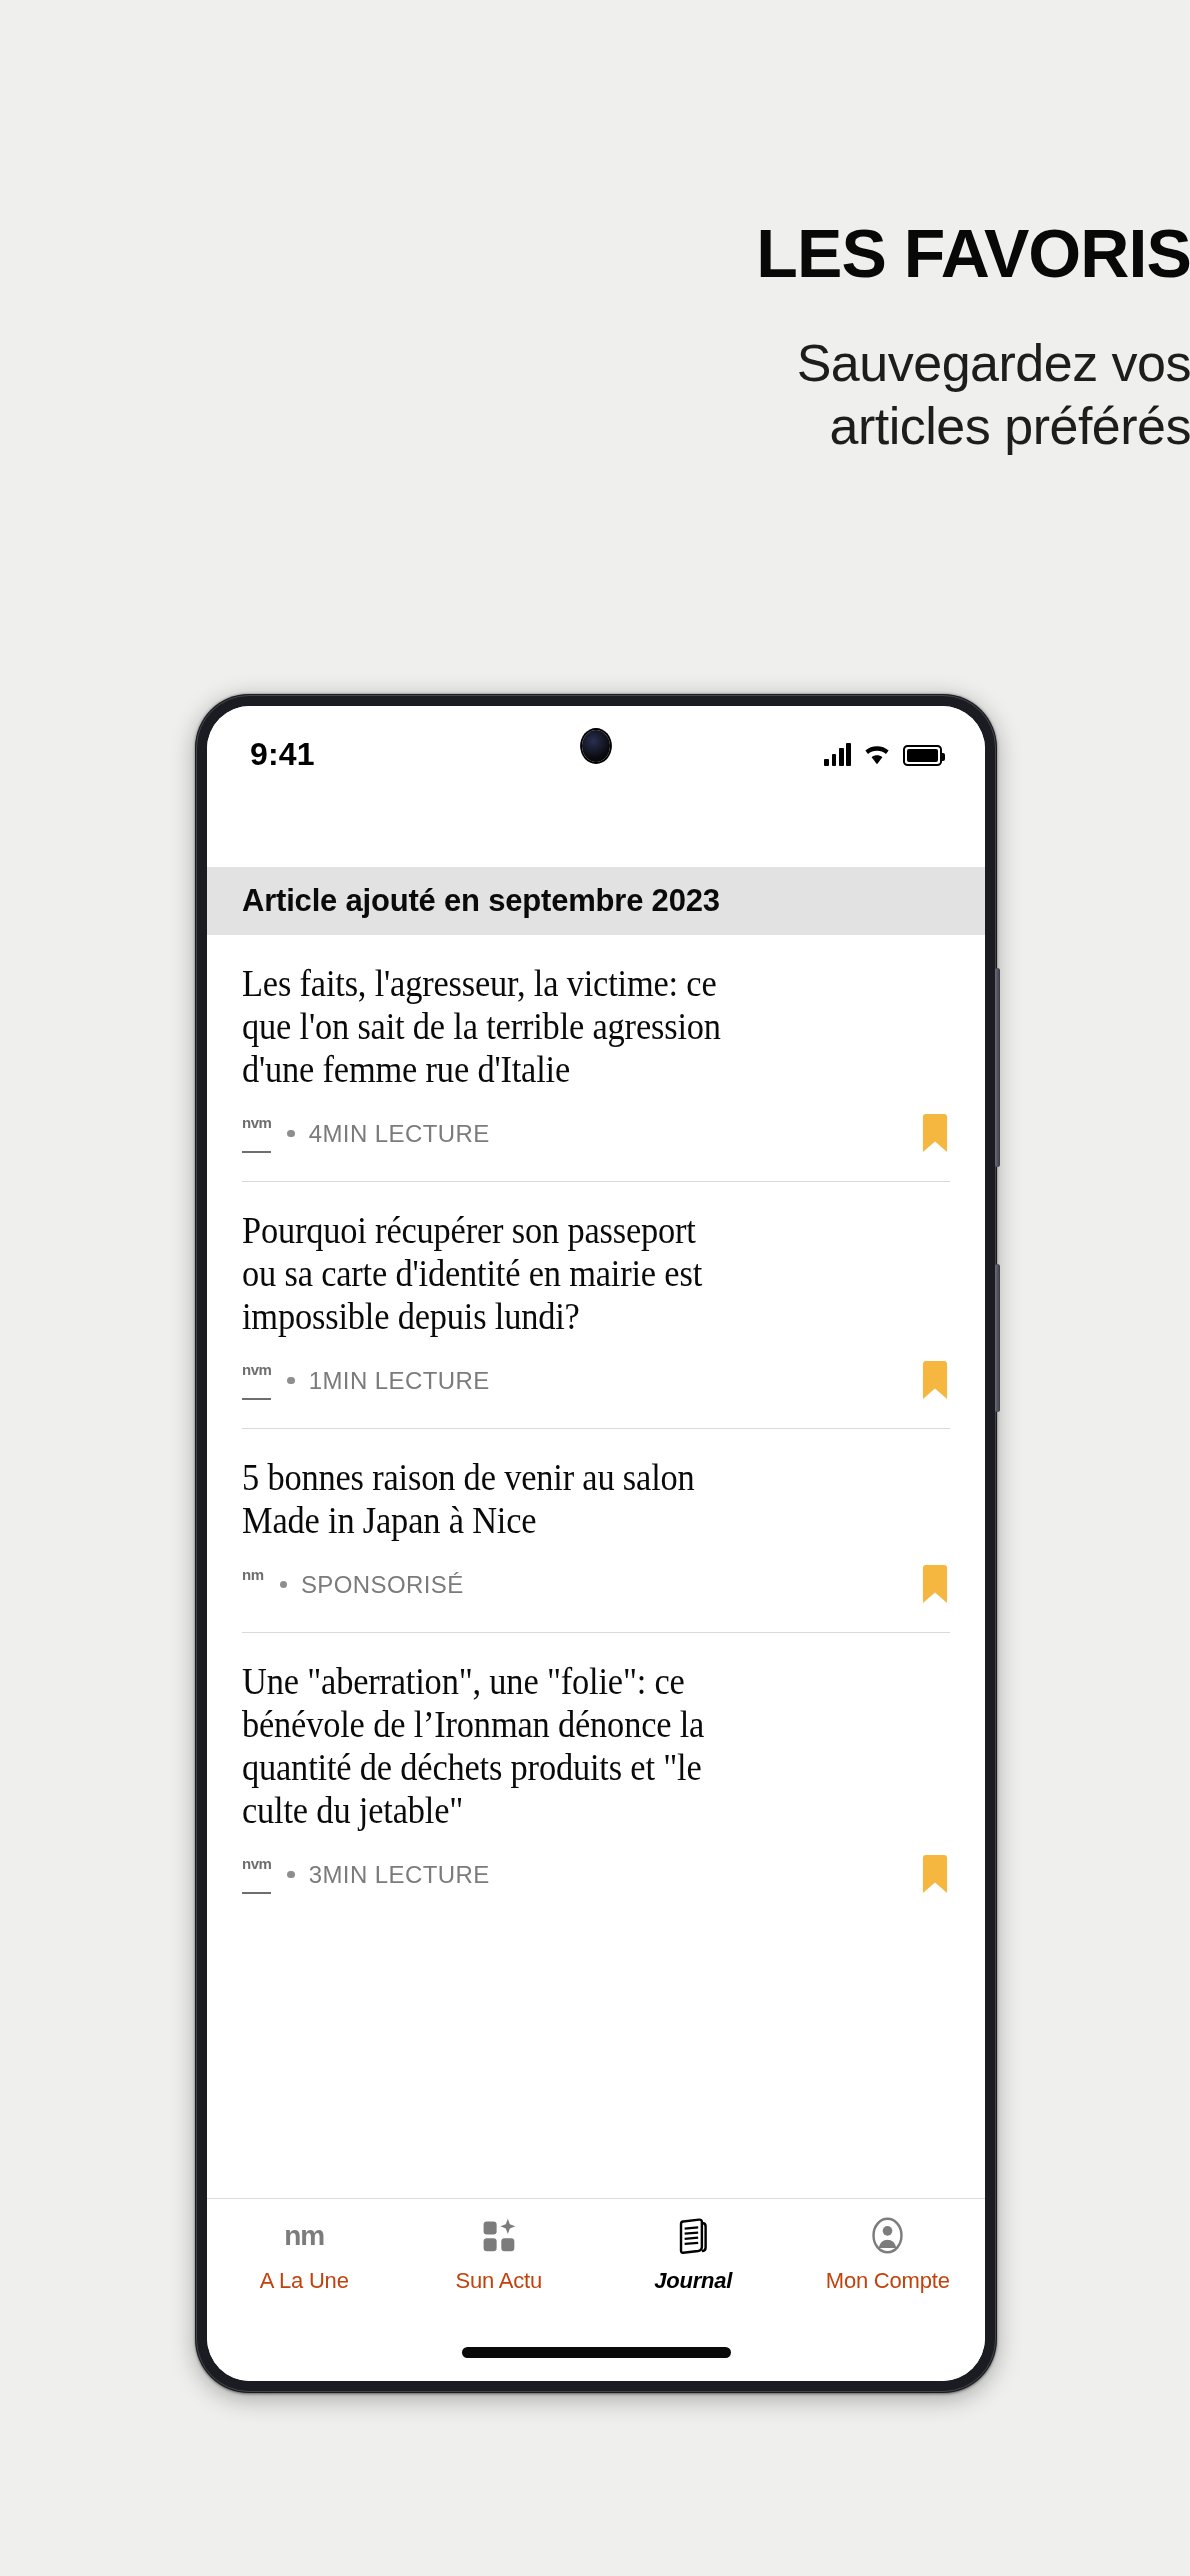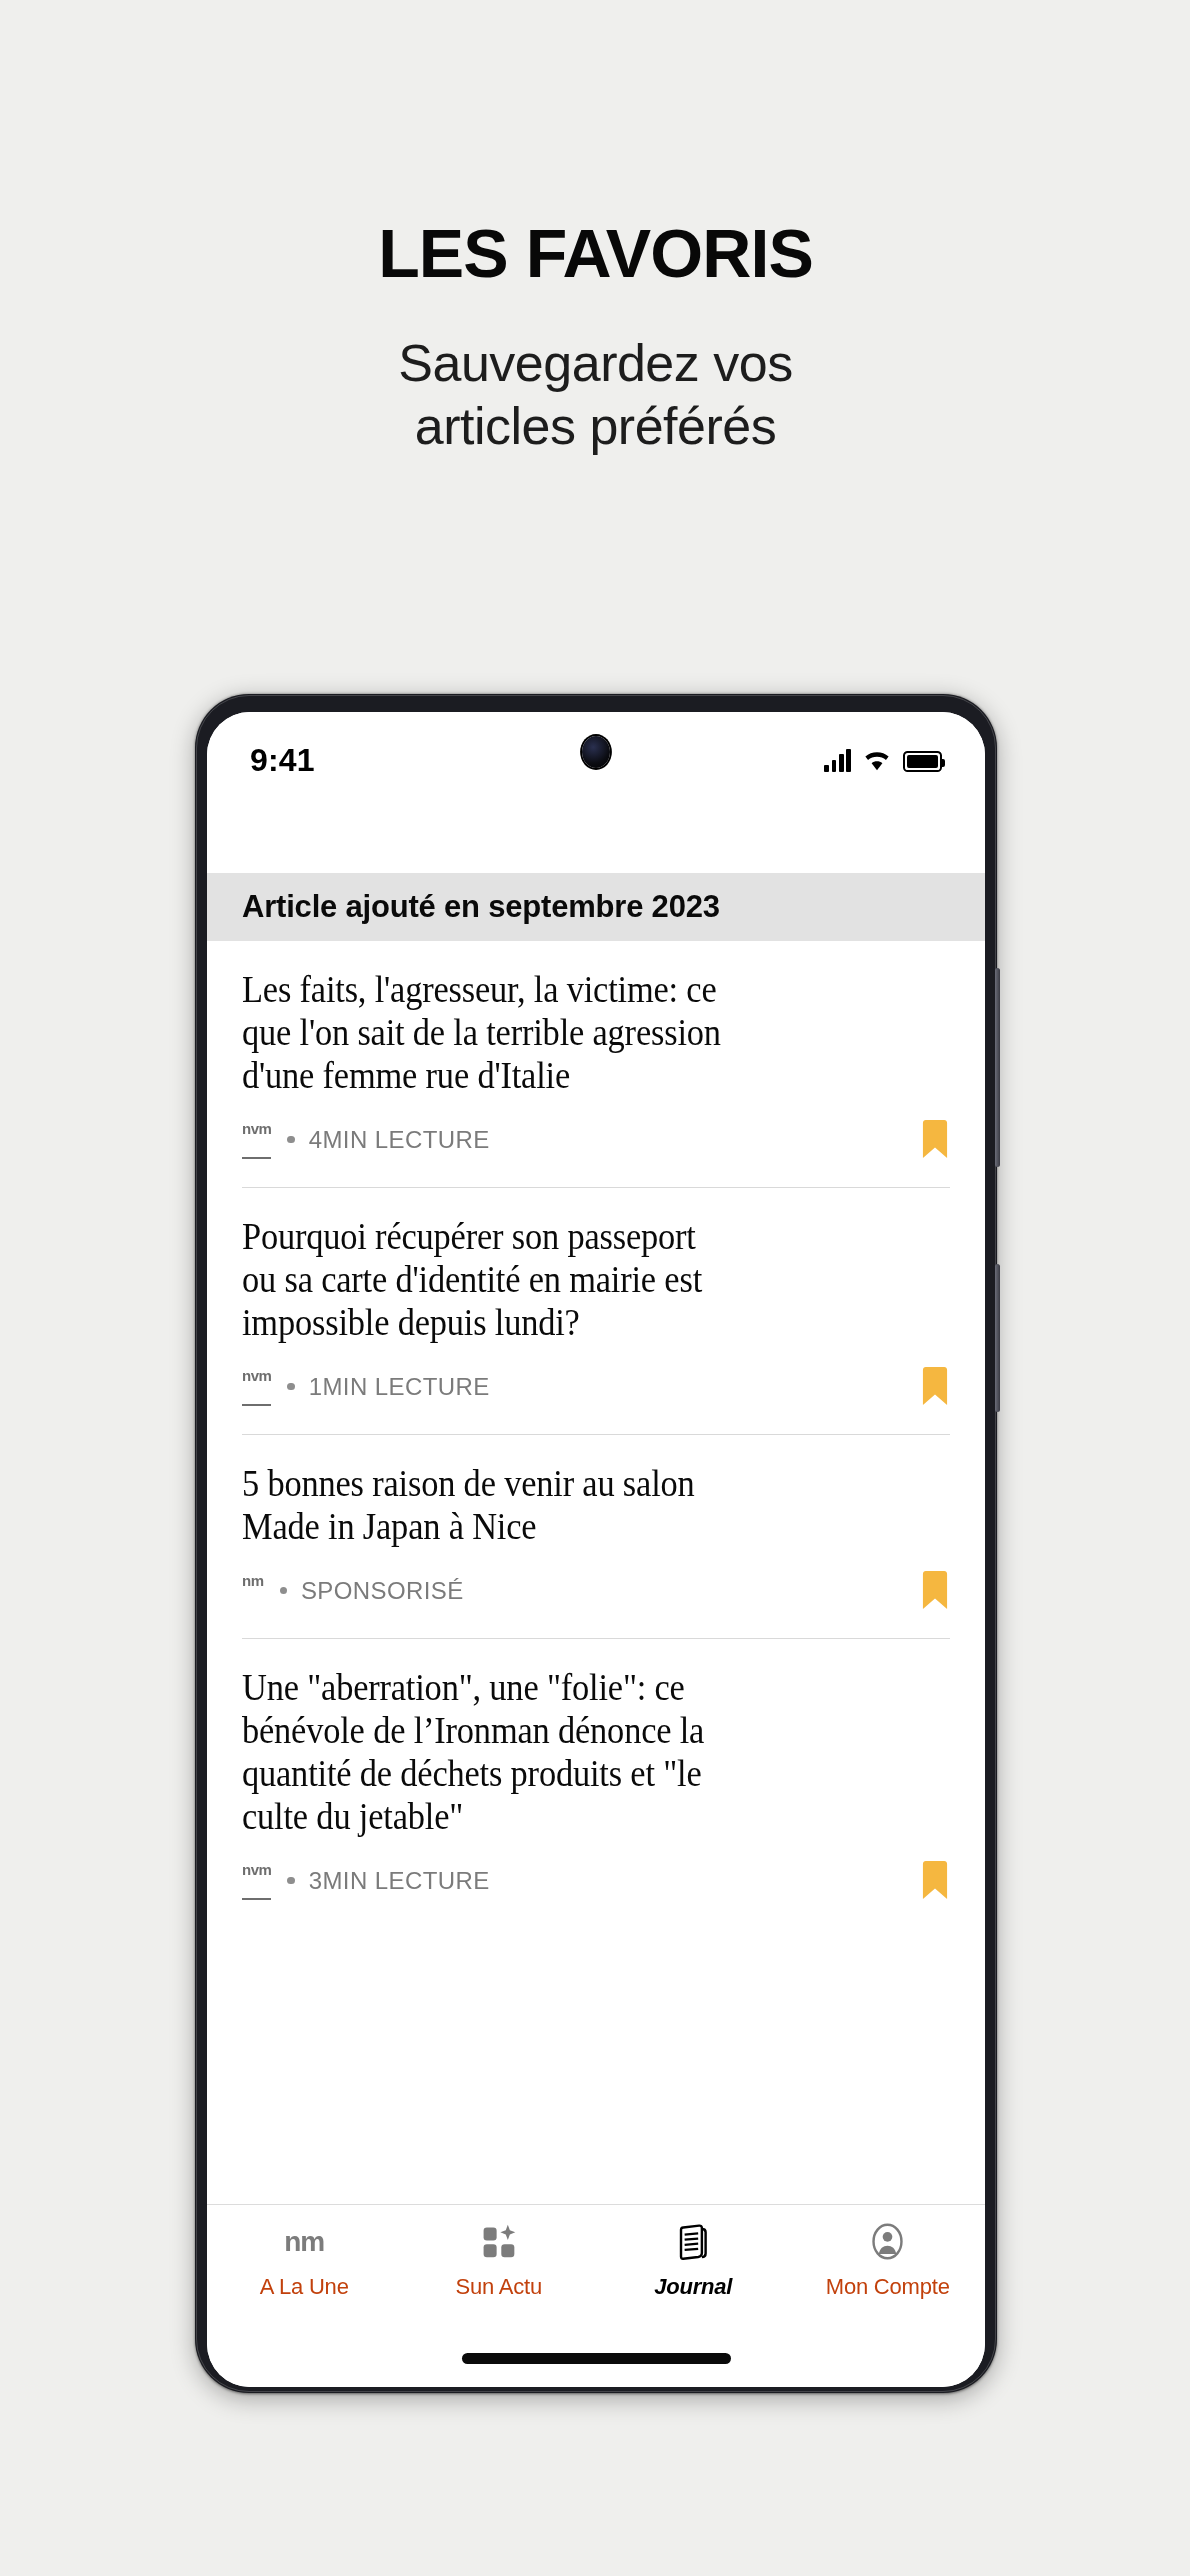--- a/index.html
+++ b/index.html
@@ -9,21 +9,21 @@
     font-family:"Liberation Sans", sans-serif;
     overflow:hidden;
   }
   .page {
     position:relative;
     width:1191px; height:2576px;
     background:#efefed;
   }
 
   
-  .promo { position:absolute; top:0; left:0; width:1191px; text-align:center; }
+  .promo { position:absolute; top:0; left:0; width:1191px; text-align:right; }
   .promo-title {
     margin-top:219px;
     font-size:68px;
     font-weight:700;
     letter-spacing:-0.9px;
     color:#080808;
     line-height:1;
   }
   .promo-sub {
     margin-top:45px;
@@ -57,21 +57,21 @@
   }
   .btn-volume { top:274px; height:199px; }
   .btn-power  { top:570px; height:148px; }
 
   .screen {
     position:relative;
     width:778px; height:1675px;
     background:#ffffff;
     border-radius:43px;
     overflow:hidden;
-    display:flex; flex-direction:column;margin-top:6px;
+    display:flex; flex-direction:column;
   }
 
   
   .statusbar {
     position:relative;
     height:96px;
     flex:0 0 96px;
     display:flex; align-items:center;
     padding:0 43px;
     background:#fff;

